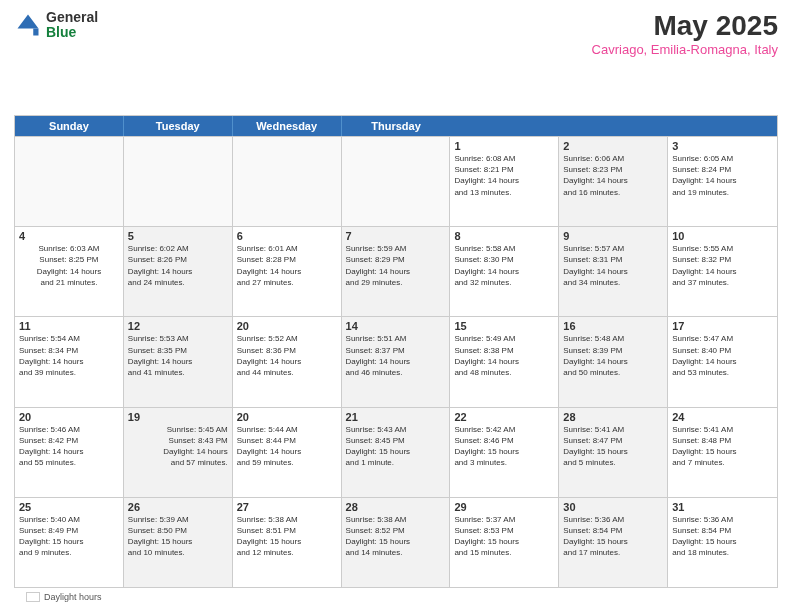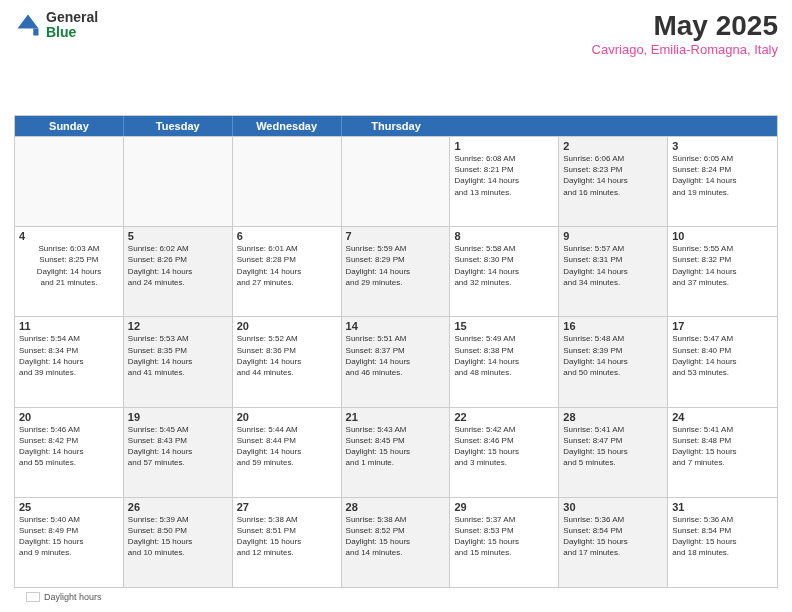--- a/index.html
+++ b/index.html
@@ -296,21 +296,21 @@
         <div class="cal-row">
           <div class="cal-cell">
             <span class="day-num">20</span>
             <div class="cell-detail" style="white-space: pre-line;">Sunrise: 5:46 AM
 Sunset: 8:42 PM
 Daylight: 14 hours
 and 55 minutes.</div>
           </div>
           <div class="cal-cell shaded">
             <span class="day-num">19</span>
-            <div class="cell-detail" style="white-space: pre-line;">Sunrise: 5:45 AM
+            <div class="cell-detail" style="white-space: pre-line; text-align: right;">Sunrise: 5:45 AM
 Sunset: 8:43 PM
 Daylight: 14 hours
 and 57 minutes.</div>
           </div>
           <div class="cal-cell">
             <span class="day-num">20</span>
             <div class="cell-detail" style="white-space: pre-line;">Sunrise: 5:44 AM
 Sunset: 8:44 PM
 Daylight: 14 hours
 and 59 minutes.</div>

